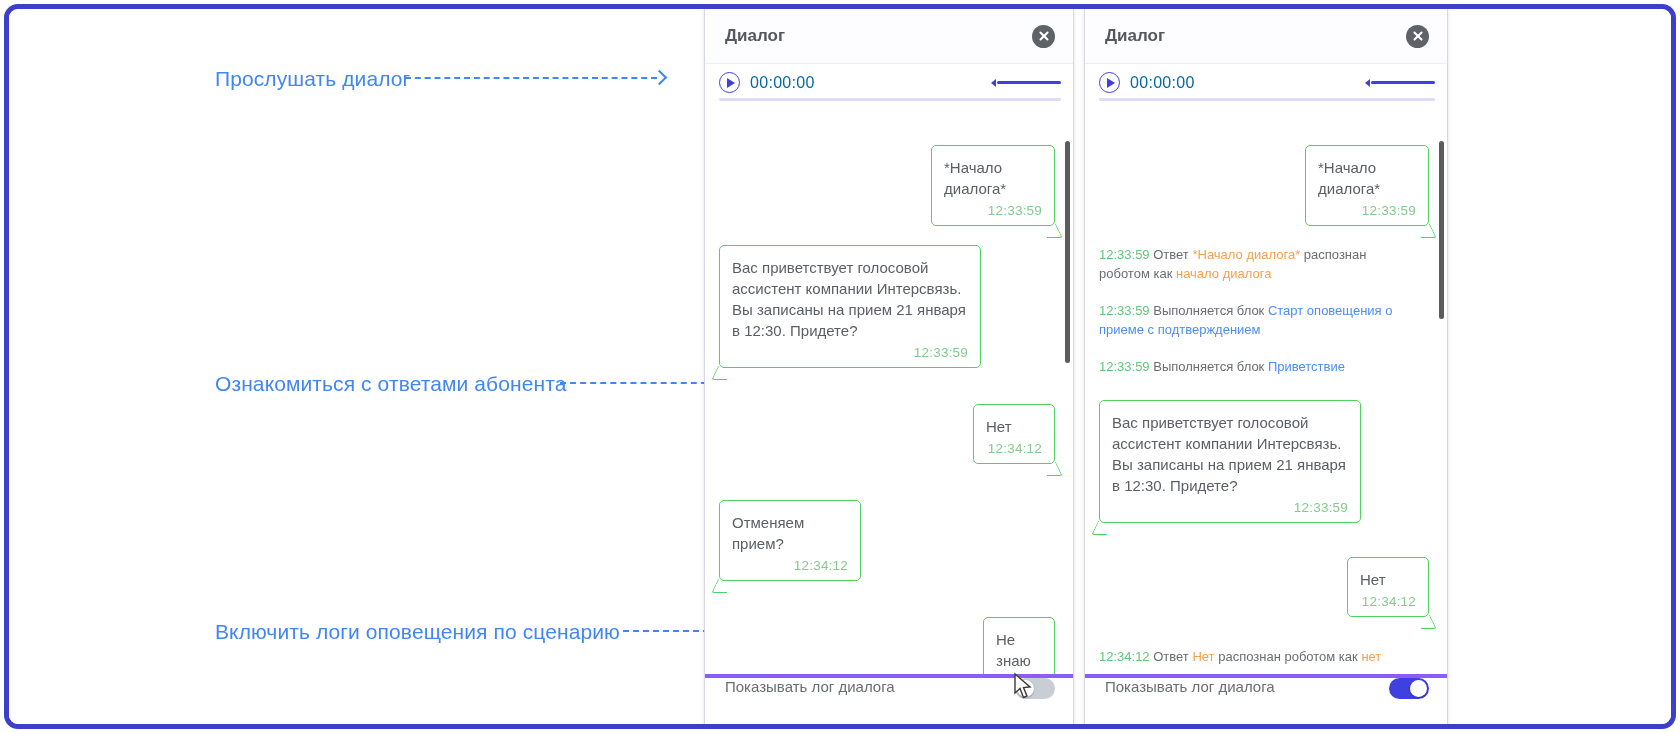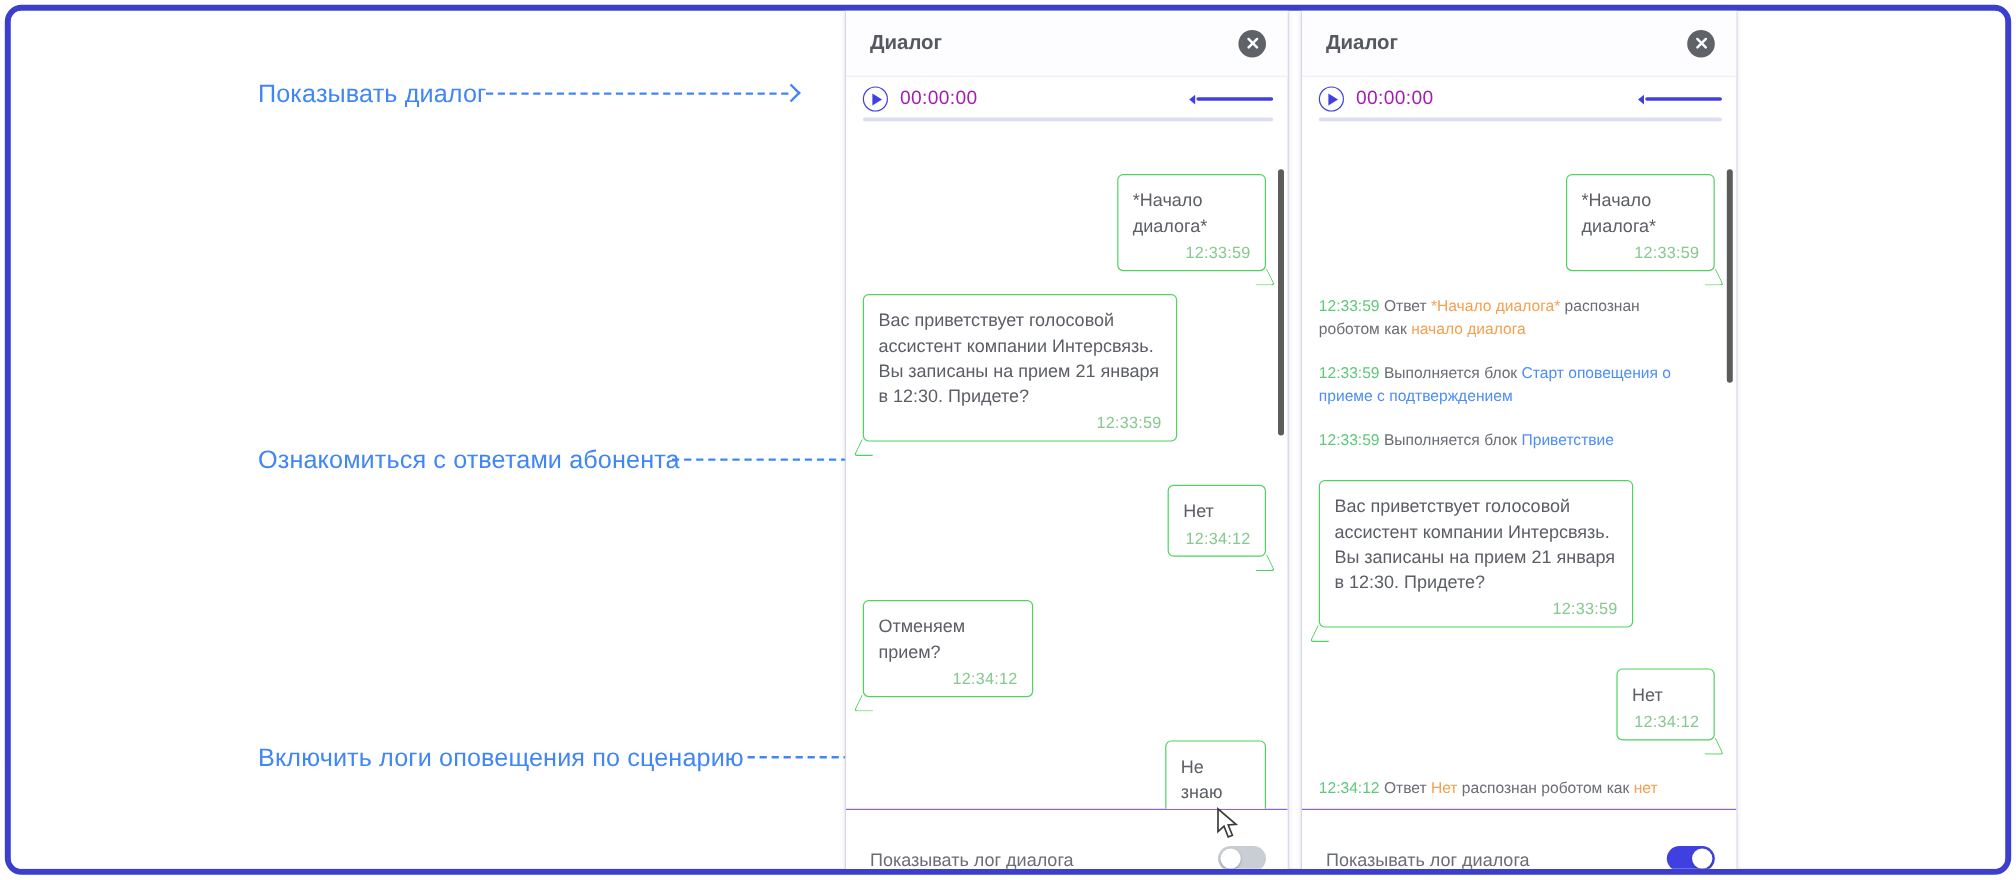--- a/index.html
+++ b/index.html
@@ -117,21 +117,21 @@
   .play-btn::after {
     content: "";
     position: absolute;
     left: 7px; top: 4.7px;
     border-left: 8px solid #4040e0;
     border-top: 5px solid transparent;
     border-bottom: 5px solid transparent;
   }
   .player-time {
     font-size: 16px;
-    color: #a21caf;
+    color: #0369a1;
     margin-left: 10px;
     letter-spacing: .3px;
   }
   .vol-wrap {
     margin-left: auto;
     display: flex;
     align-items: center;
     cursor: pointer;
   }
   .vol-icon {
@@ -235,24 +235,24 @@
   }
   .log-time { color: #5fc97a; }
   .log-hl-orange { color: #f5a050; }
   .log-hl-blue { color: #4d8df5; }
 
   
   .panel-foot {
     flex: 0 0 52px;
     height: 52px;
     display: flex;
-    align-items: flex-end;
+    align-items: flex-start;
     justify-content: space-between;
     padding: 0 18px 0 20px;
-    border-top: 1px solid #8b5cf6;
+    border-top: 4px solid #8b5cf6;
     background: #ffffff;
   }
   .foot-label {
     font-size: 15px;
     color: #6b6d75;
   }
   .toggle {
     width: 40px; height: 21px;
     border-radius: 12px;
     position: relative;
@@ -286,21 +286,21 @@
     position: absolute;
     background: #ffffff;
   }
 </style>
 </head>
 <body>
 
 <div id="frame">
   <div id="canvas">
 
-    <div class="annot" style="left:206px; top:58px;">Показывать диалог</div>
+    <div class="annot" style="left:206px; top:58px;">Прослушать диалог</div>
     <div class="annot-line" style="left:396px; top:68px; width:252px;"></div>
     <div class="arrow-head" style="left:645px; top:63px;"></div>
 
     <div class="annot" style="left:206px; top:363px;">Ознакомиться с ответами абонента</div>
     <div class="annot-line" style="left:551px; top:373px; width:318px;"></div>
     <div class="arrow-head" style="left:866px; top:368px;"></div>
 
     <div class="annot" style="left:206px; top:611px;">Включить логи оповещения по сценарию</div>
     <div class="annot-line" style="left:614px; top:621px; width:306px;"></div>
     <div class="arrow-head" style="left:917px; top:616px;"></div>
@@ -351,21 +351,21 @@
 
           <div class="msg left" style="margin-bottom:36px;">
             <div class="bubble tail-left" style="width:142px;">
               <div class="bubble-text">Отменяем
 прием?</div>
               <div class="bubble-time">12:34:12</div>
             </div>
           </div>
 
           <div class="msg right">
-            <div class="bubble tail-right" style="width:84px;">
+            <div class="bubble tail-right" style="width:72px;">
               <div class="bubble-text">Не знаю</div>
               <div class="bubble-time">12:34:18</div>
             </div>
           </div>
 
         </div>
         <div class="scrollbar" style="height:222px;"></div>
       </div>
 
       <div class="panel-foot">

